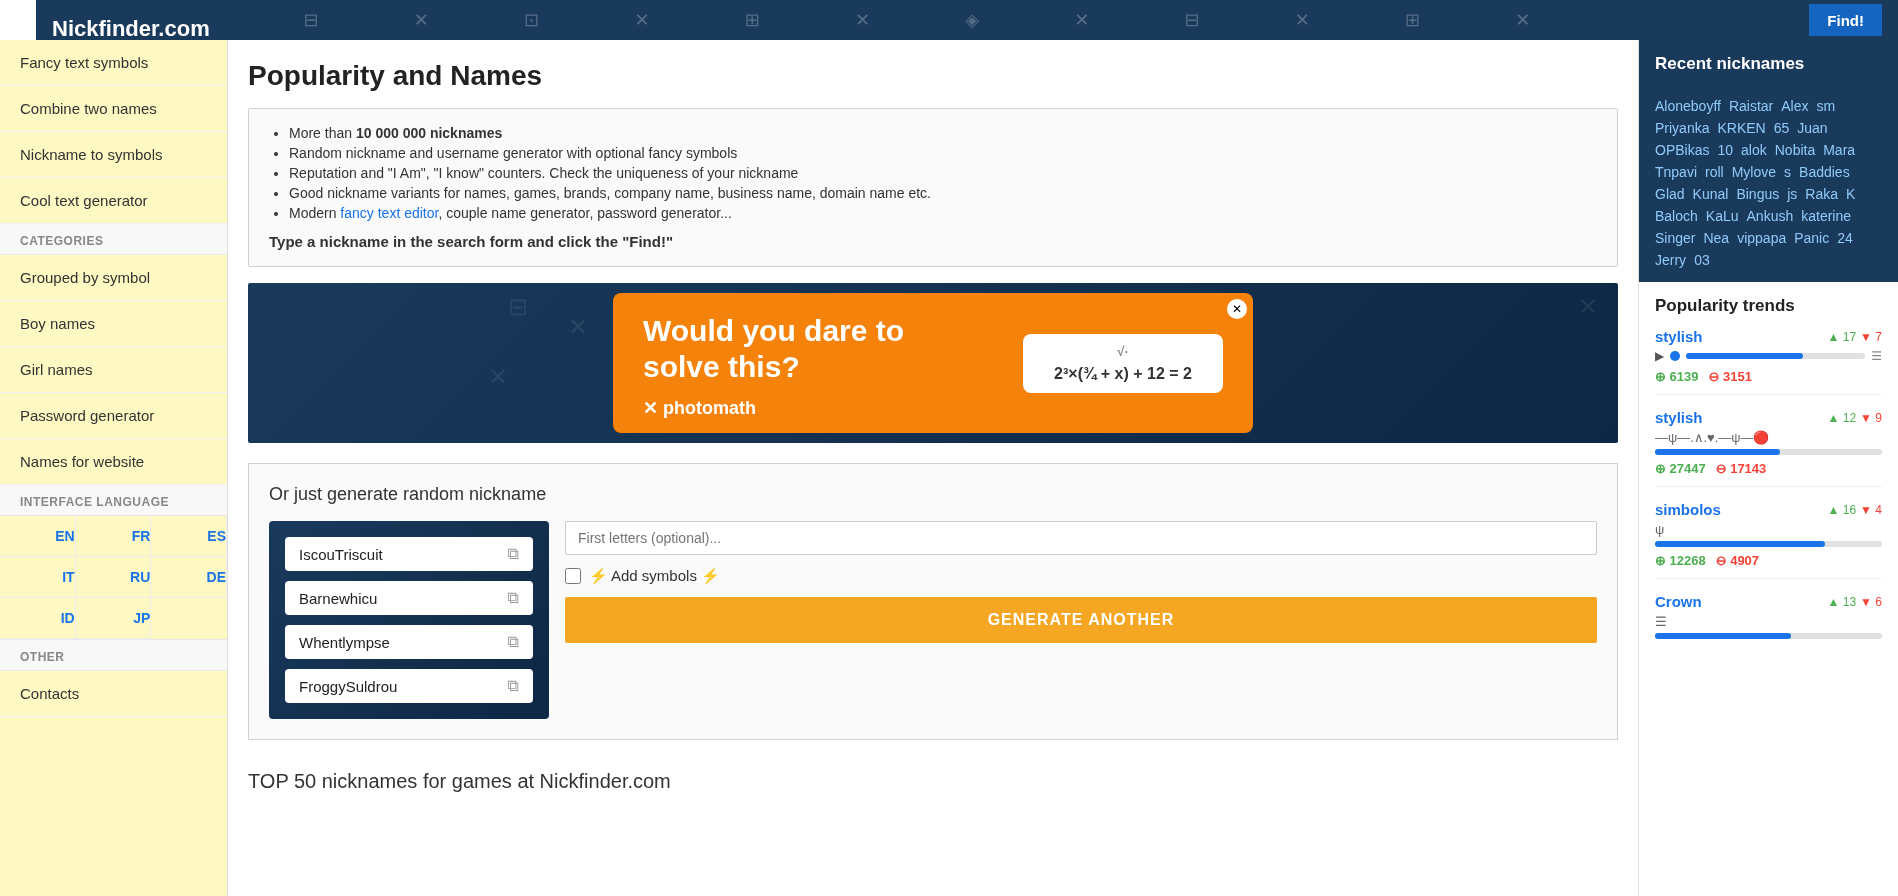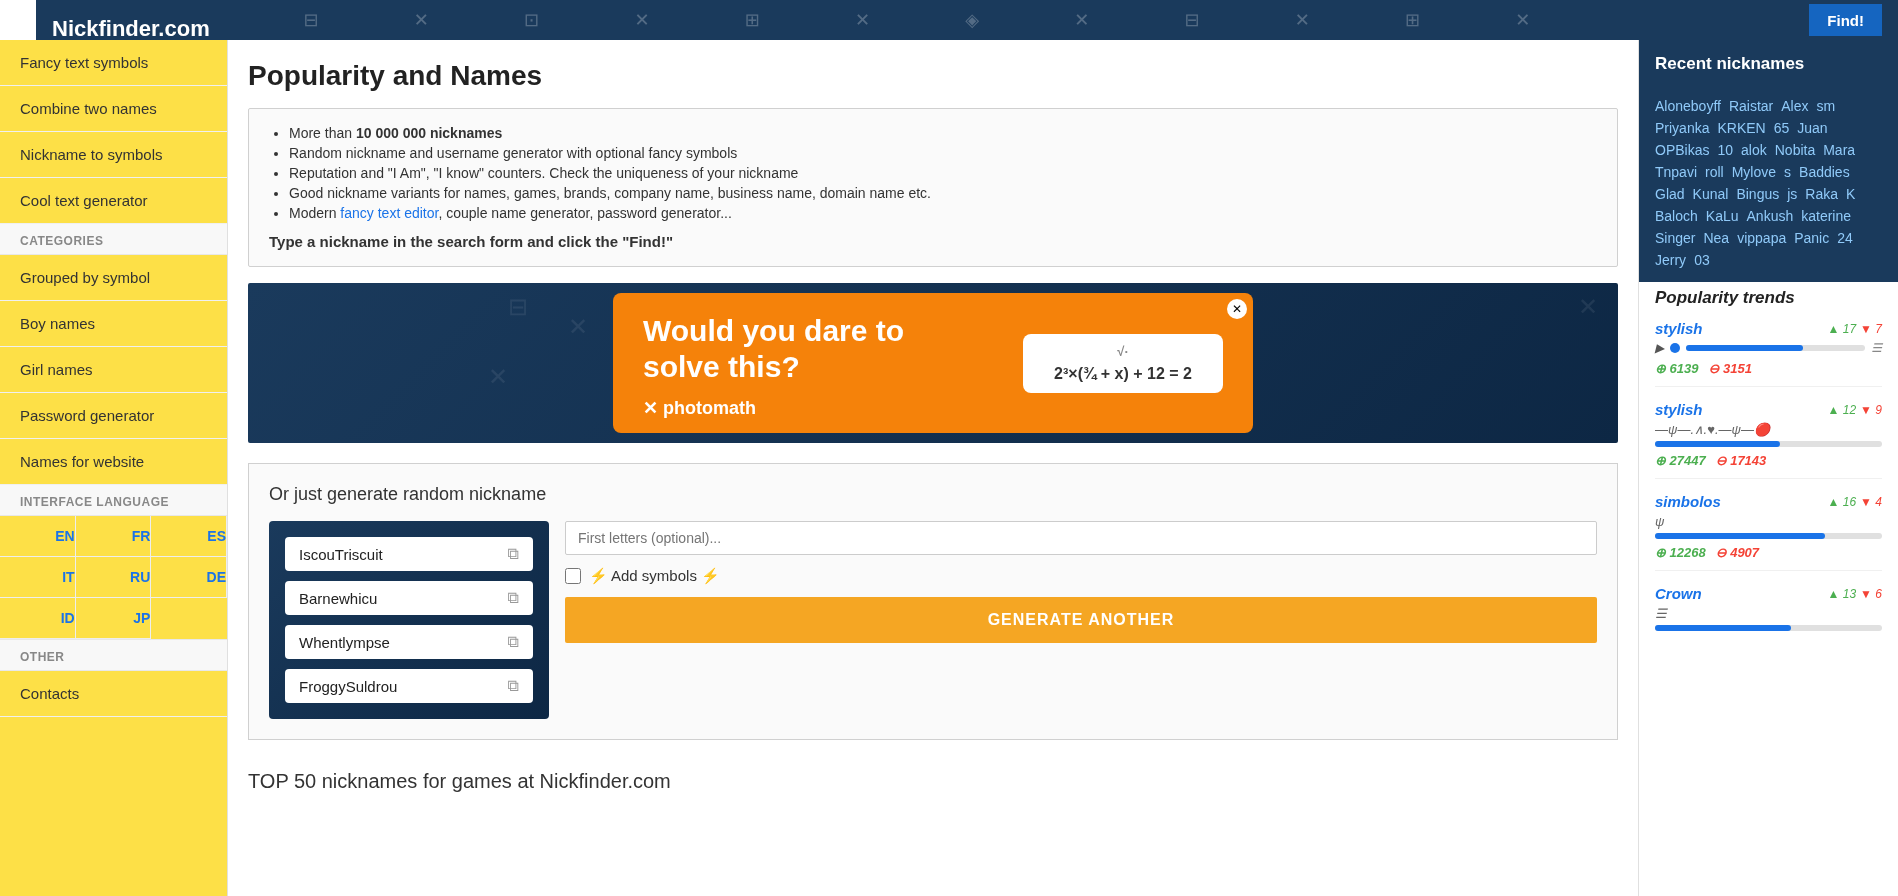--- a/index.html
+++ b/index.html
@@ -62,21 +62,21 @@
     
     .layout {
       display: flex;
       width: 100%;
     }
 
     
     .sidebar {
       width: 228px;
       min-width: 228px;
-      background: #fde047;
+      background: #fef9c3;
       border-right: 1px solid #e0e0e0;
       min-height: calc(100vh - 40px);
     }
     .sidebar-link {
       display: block;
       padding: 14px 20px;
       color: #333;
       text-decoration: none;
       font-size: 15px;
       border-bottom: 1px solid #f0f0f0;
@@ -328,23 +328,22 @@
     }
     .recent-name {
       color: #90caf9;
       font-size: 14px;
       cursor: pointer;
       text-decoration: none;
     }
 
     
     .trends-box {
-      padding: 6px 16px;
+      padding: 14px 16px;
       background: #fff;
-      font-style: italic;
     }
     .trends-title {
       font-size: 17px;
       font-weight: bold;
       color: #222;
       margin-bottom: 12px;
     }
     .trend-item {
       margin-bottom: 14px;
       border-bottom: 1px solid #f0f0f0;

